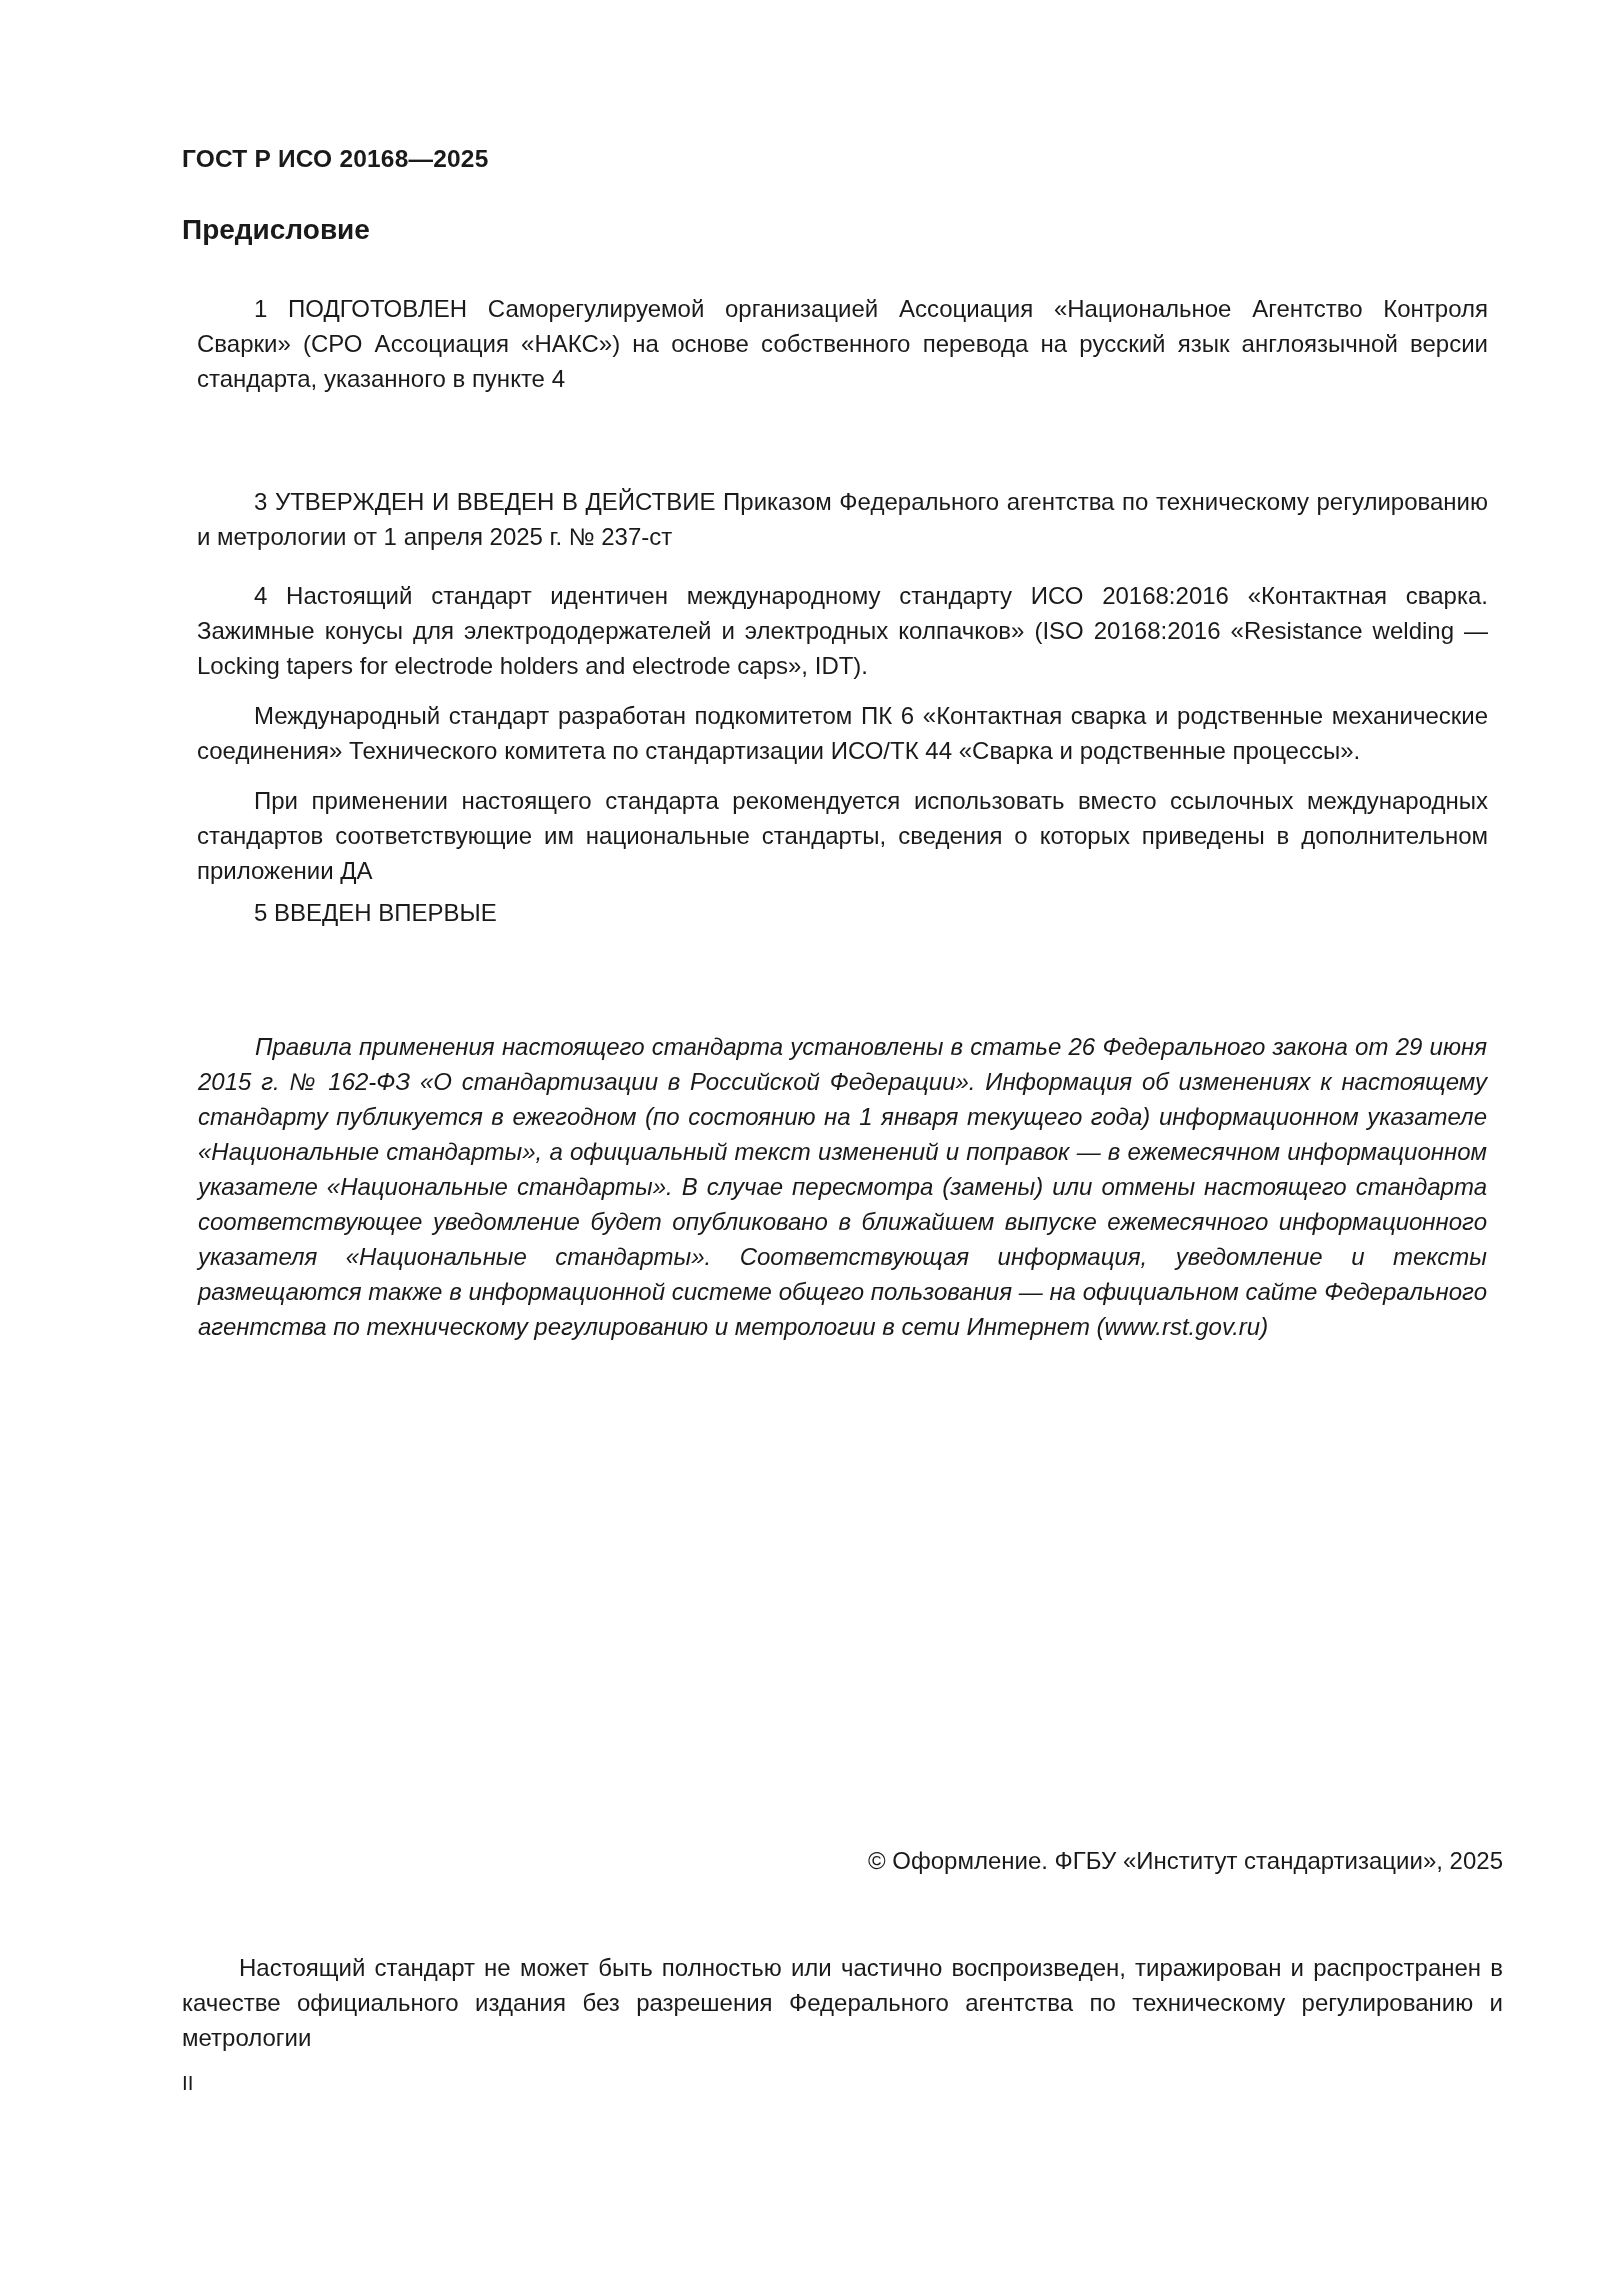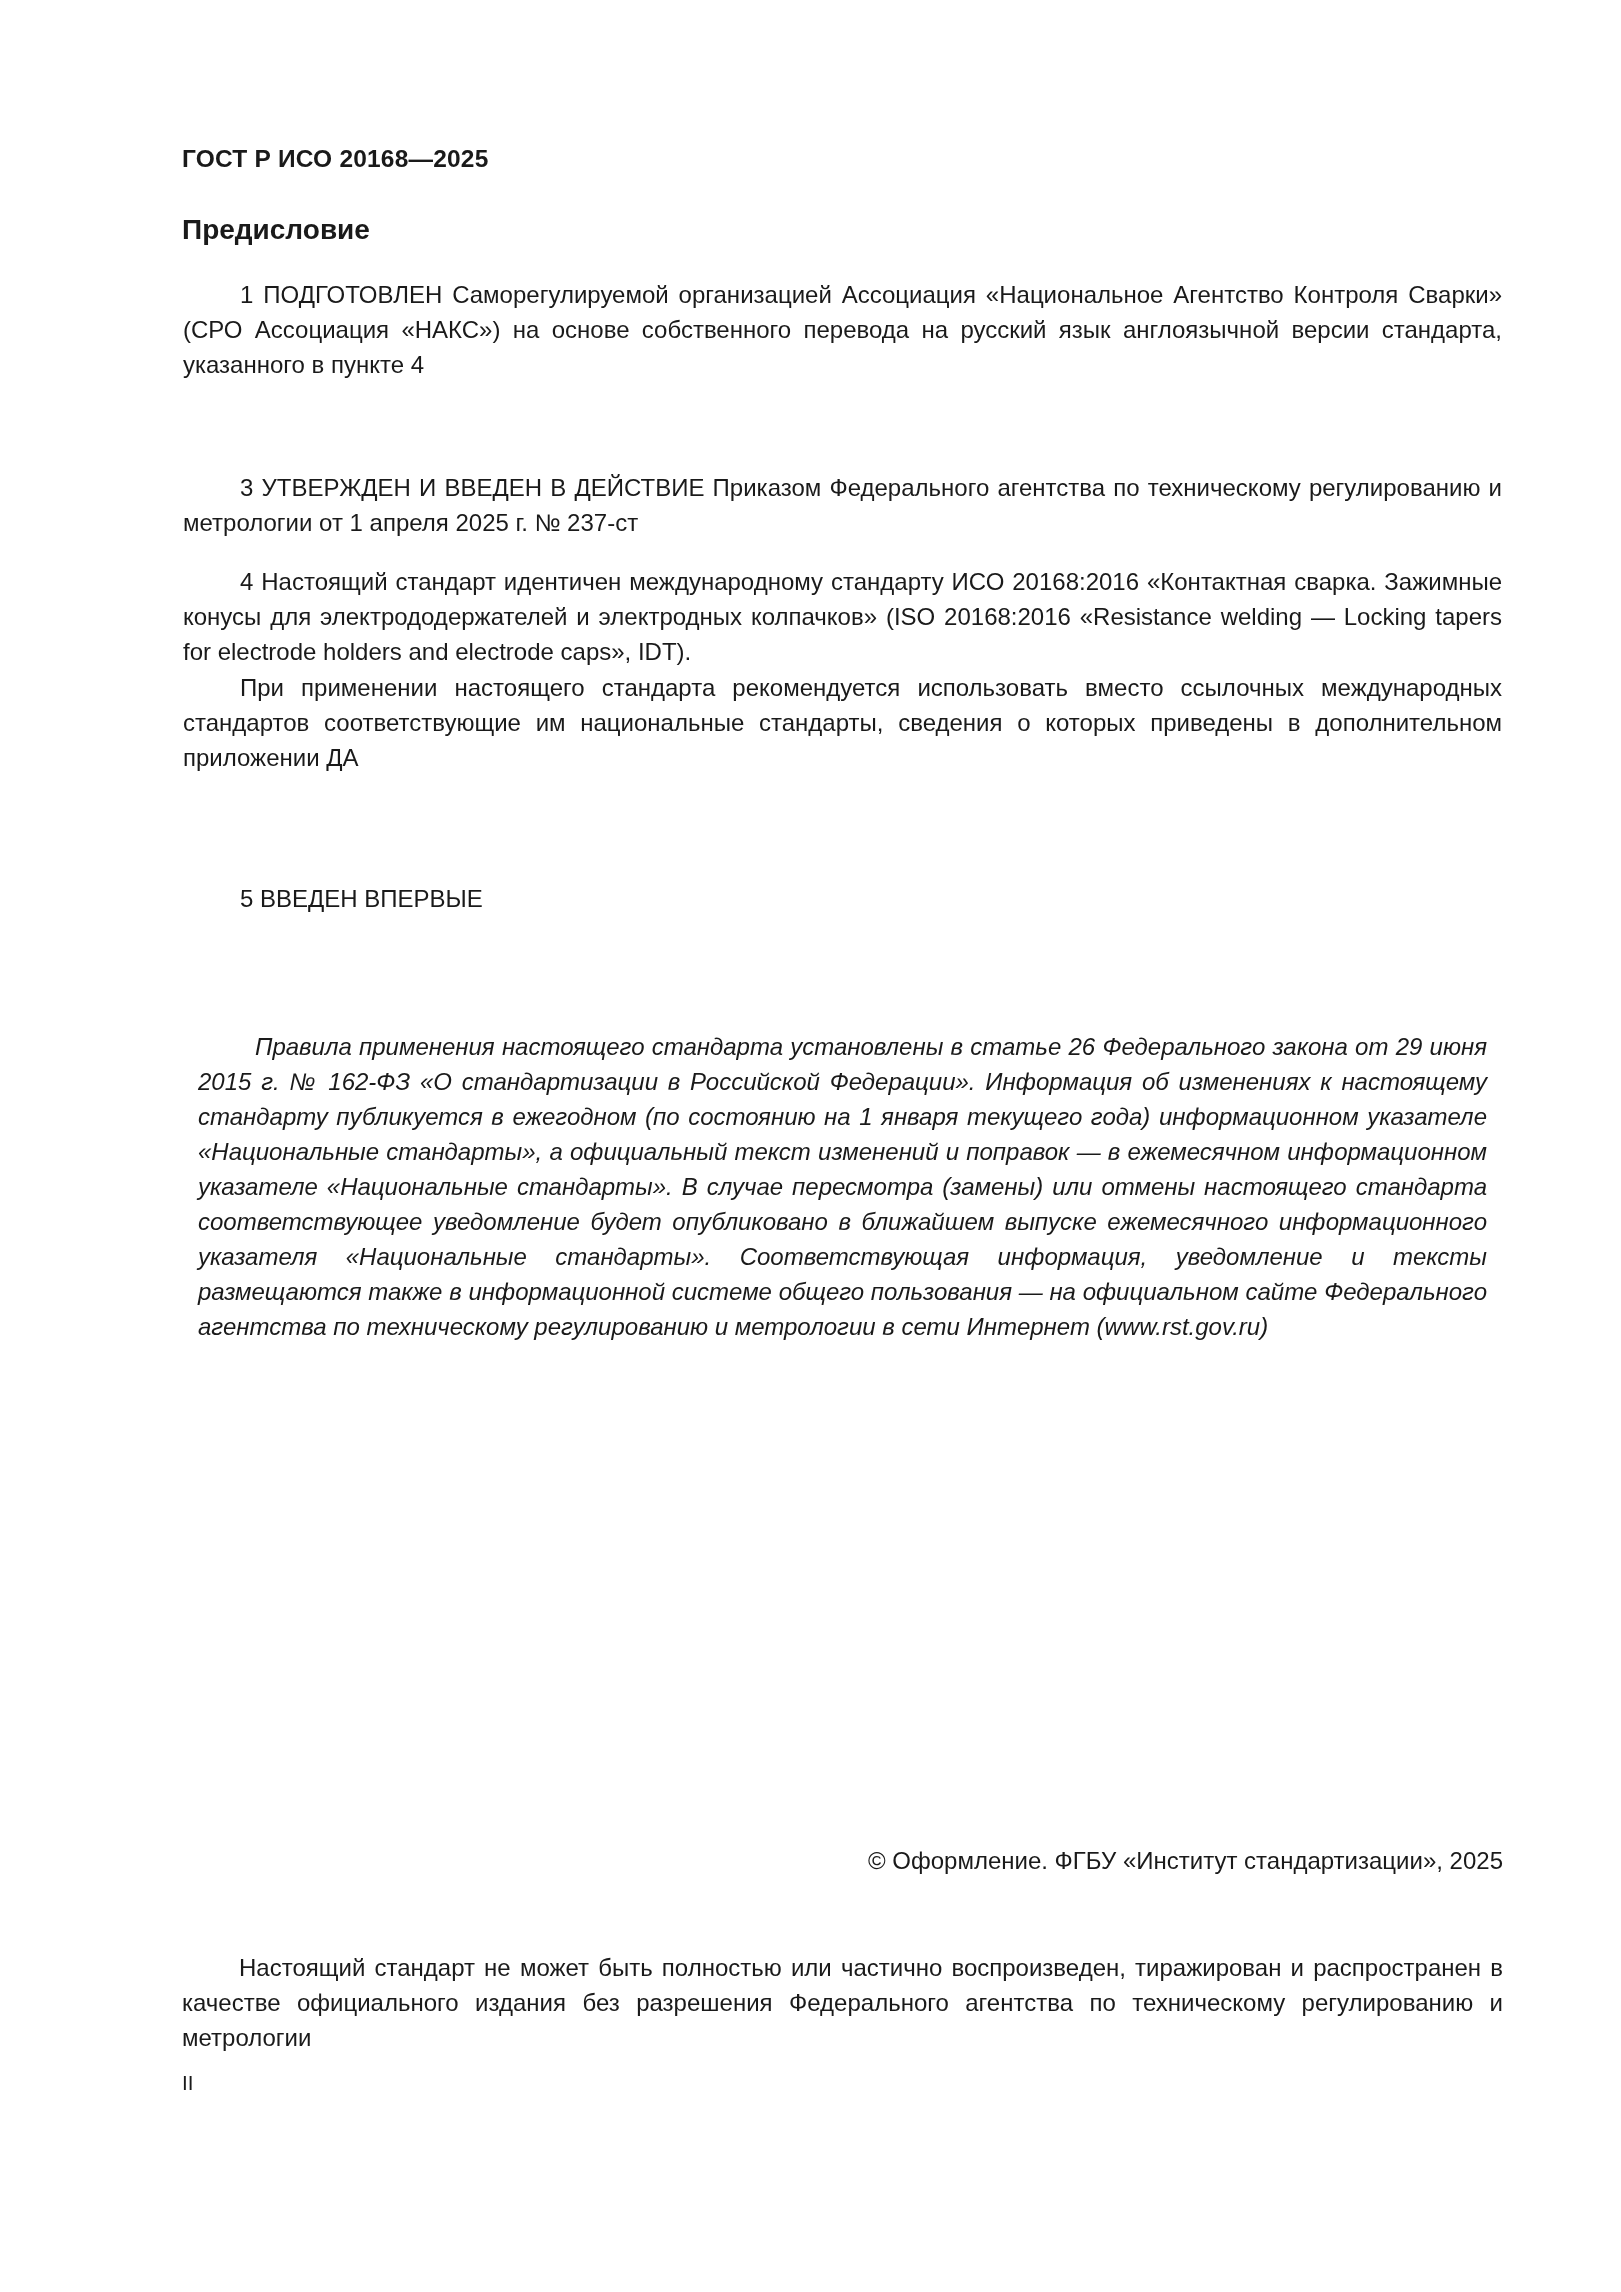--- a/index.html
+++ b/index.html
@@ -47,21 +47,21 @@
   .body-block {
     position: absolute;
     left: 0;
     width: 1321px;
     font-size: 24px;
     line-height: 35px;
     text-align: justify;
     text-justify: inter-word;
   }
   .body-block p {
-    margin: 1px;
+    margin: 15px;
   }
   .indent {
     text-indent: 57px;
   }
   .p1 { top: 276px; }
   .p2 { top: 406px; }
   .p3 { top: 469px; }
   .p4 { top: 563px; }
   .p5 { top: 880px; }
 
@@ -120,20 +120,21 @@
       <p class="indent">1 ПОДГОТОВЛЕН Саморегулируемой организацией Ассоциация «Национальное Агентство Контроля Сварки» (СРО Ассоциация «НАКС») на основе собственного перевода на русский язык англоязычной версии стандарта, указанного в пункте 4</p>
     </div>
 
 
     <div class="body-block p3">
       <p class="indent">3 УТВЕРЖДЕН И ВВЕДЕН В ДЕЙСТВИЕ Приказом Федерального агентства по техническому регулированию и метрологии от 1 апреля 2025 г. № 237-ст</p>
     </div>
 
     <div class="body-block p4">
       <p class="indent">4 Настоящий стандарт идентичен международному стандарту ИСО 20168:2016 «Контактная сварка. Зажимные конусы для электрододержателей и электродных колпачков» (ISO 20168:2016 «Resistance welding — Locking tapers for electrode holders and electrode caps», IDT).</p>
+      <p class="indent">Международный стандарт разработан подкомитетом ПК 6 «Контактная сварка и родственные механические соединения» Технического комитета по стандартизации ИСО/ТК 44 «Сварка и родственные процессы».</p>
       <p class="indent">При применении настоящего стандарта рекомендуется использовать вместо ссылочных международных стандартов соответствующие им национальные стандарты, сведения о которых приведены в дополнительном приложении ДА</p>
     </div>
 
     <div class="body-block p5">
       <p class="indent">5 ВВЕДЕН ВПЕРВЫЕ</p>
     </div>
 
     <div class="notice">
       <p>Правила применения настоящего стандарта установлены в статье 26 Федерального закона от 29 июня 2015 г. № 162-ФЗ «О стандартизации в Российской Федерации». Информация об изменениях к настоящему стандарту публикуется в ежегодном (по состоянию на 1 января текущего года) информационном указателе «Национальные стандарты», а официальный текст изменений и поправок — в ежемесячном информационном указателе «Национальные стандарты». В случае пересмотра (замены) или отмены настоящего стандарта соответствующее уведомление будет опубликовано в ближайшем выпуске ежемесячного информационного указателя «Национальные стандарты». Соответствующая информация, уведомление и тексты размещаются также в информационной системе общего пользования — на официальном сайте Федерального агентства по техническому регулированию и метрологии в сети Интернет (www.rst.gov.ru)</p>
     </div>

